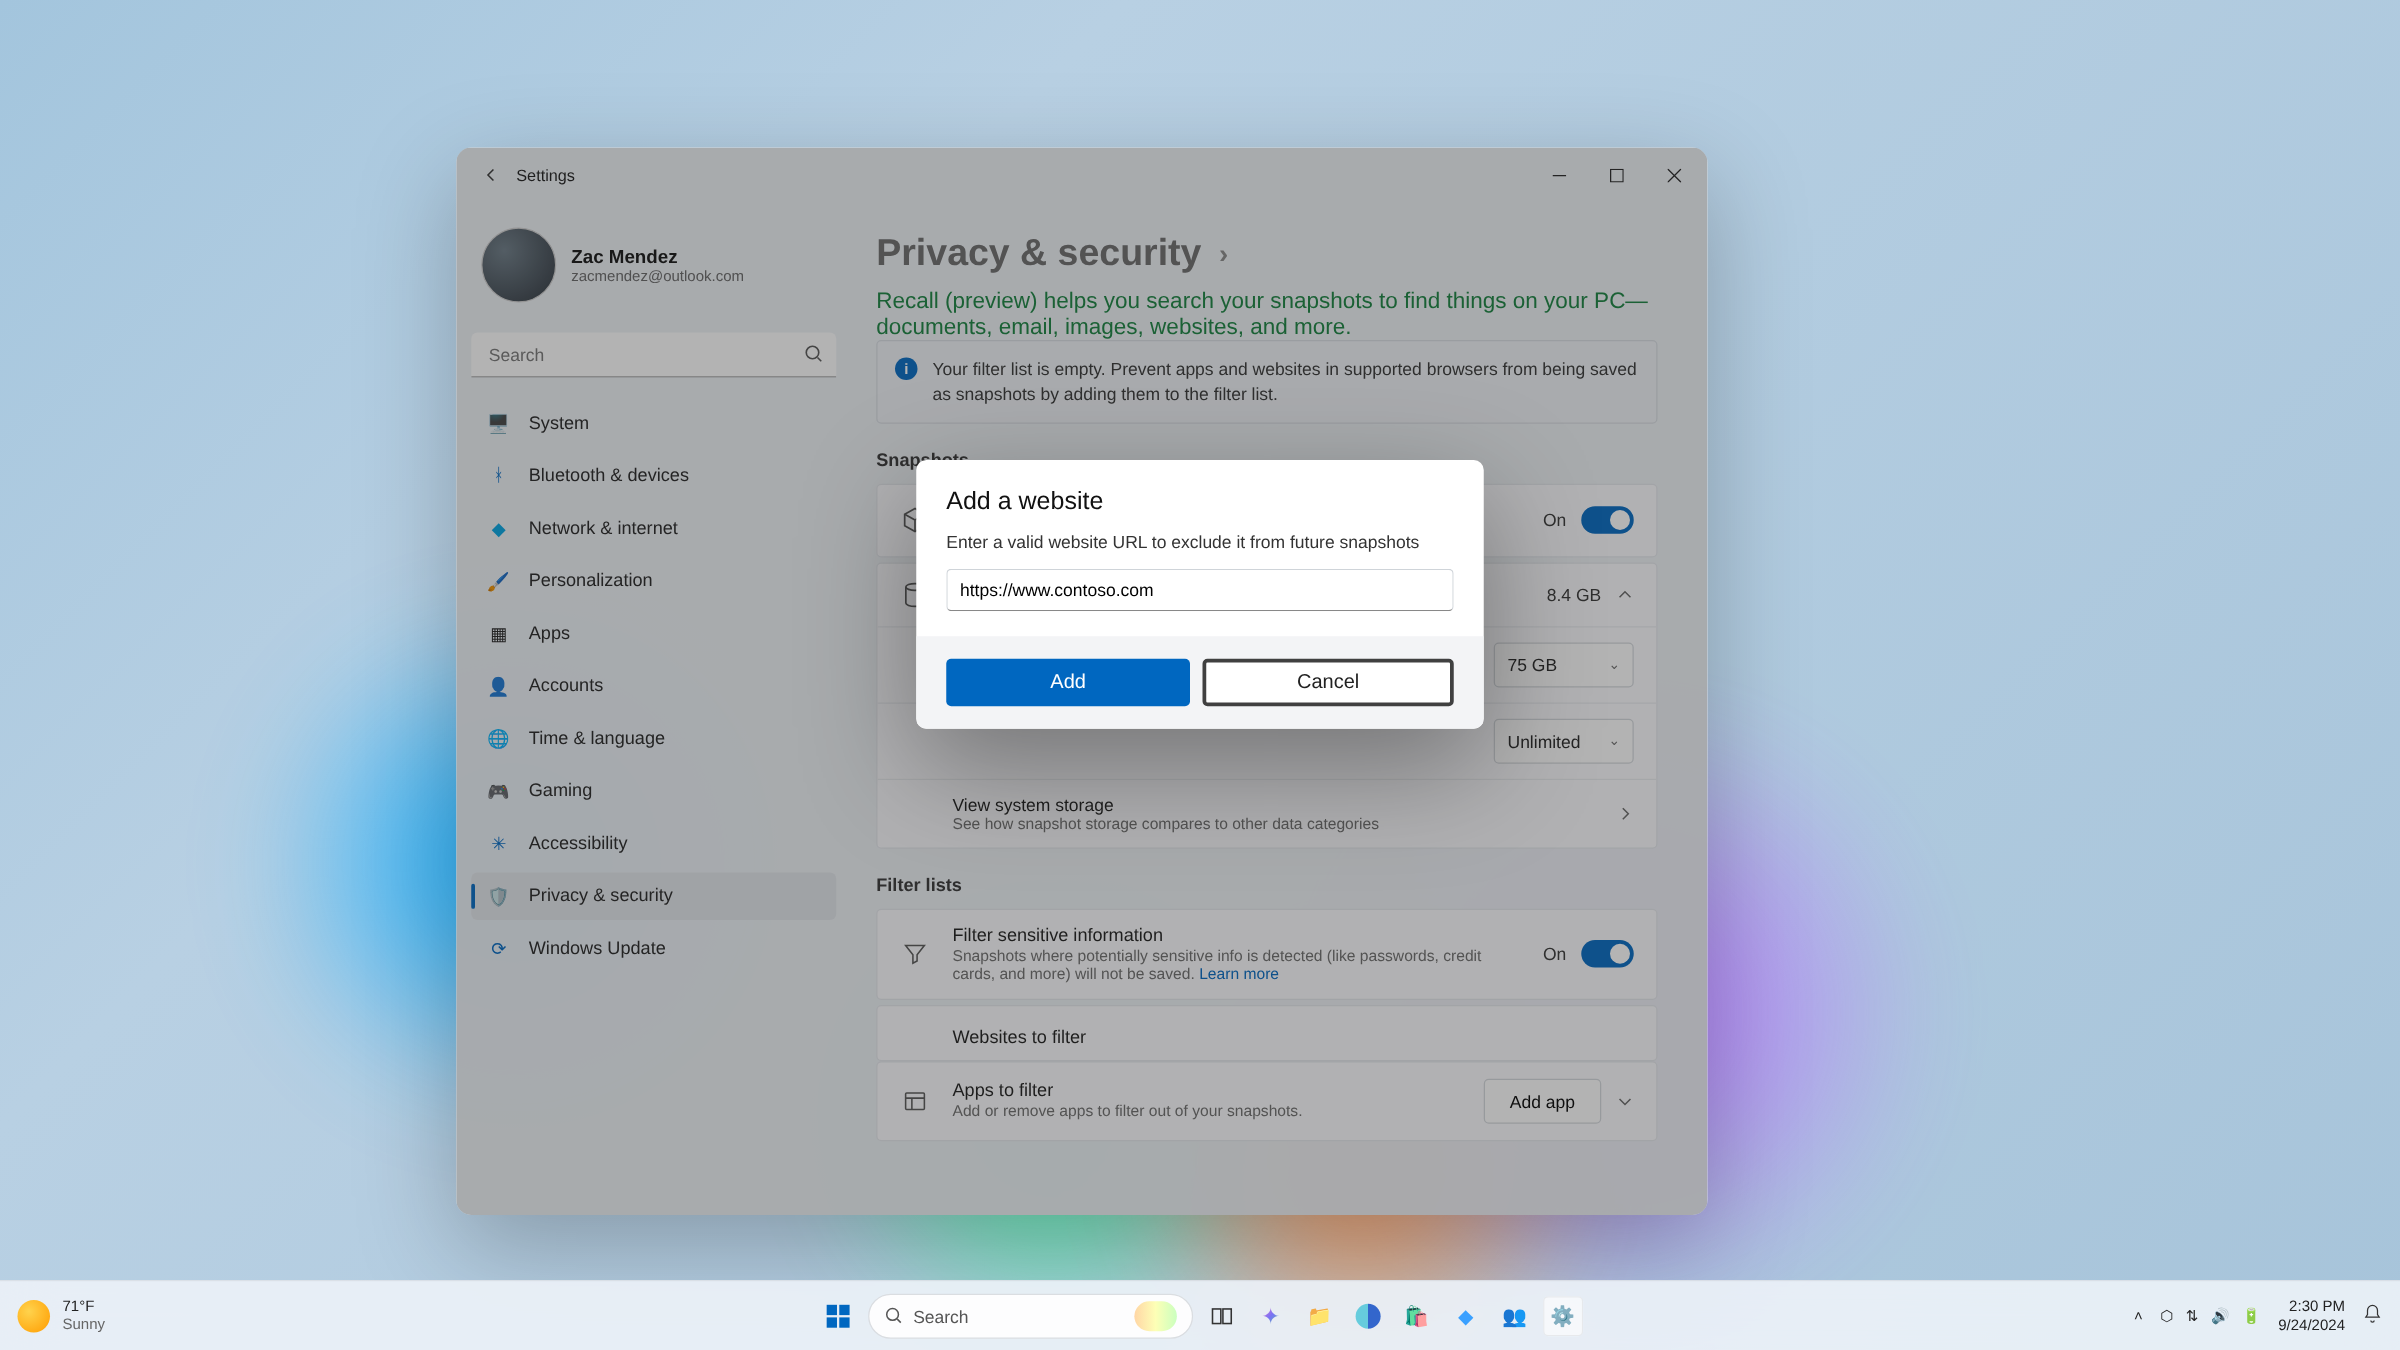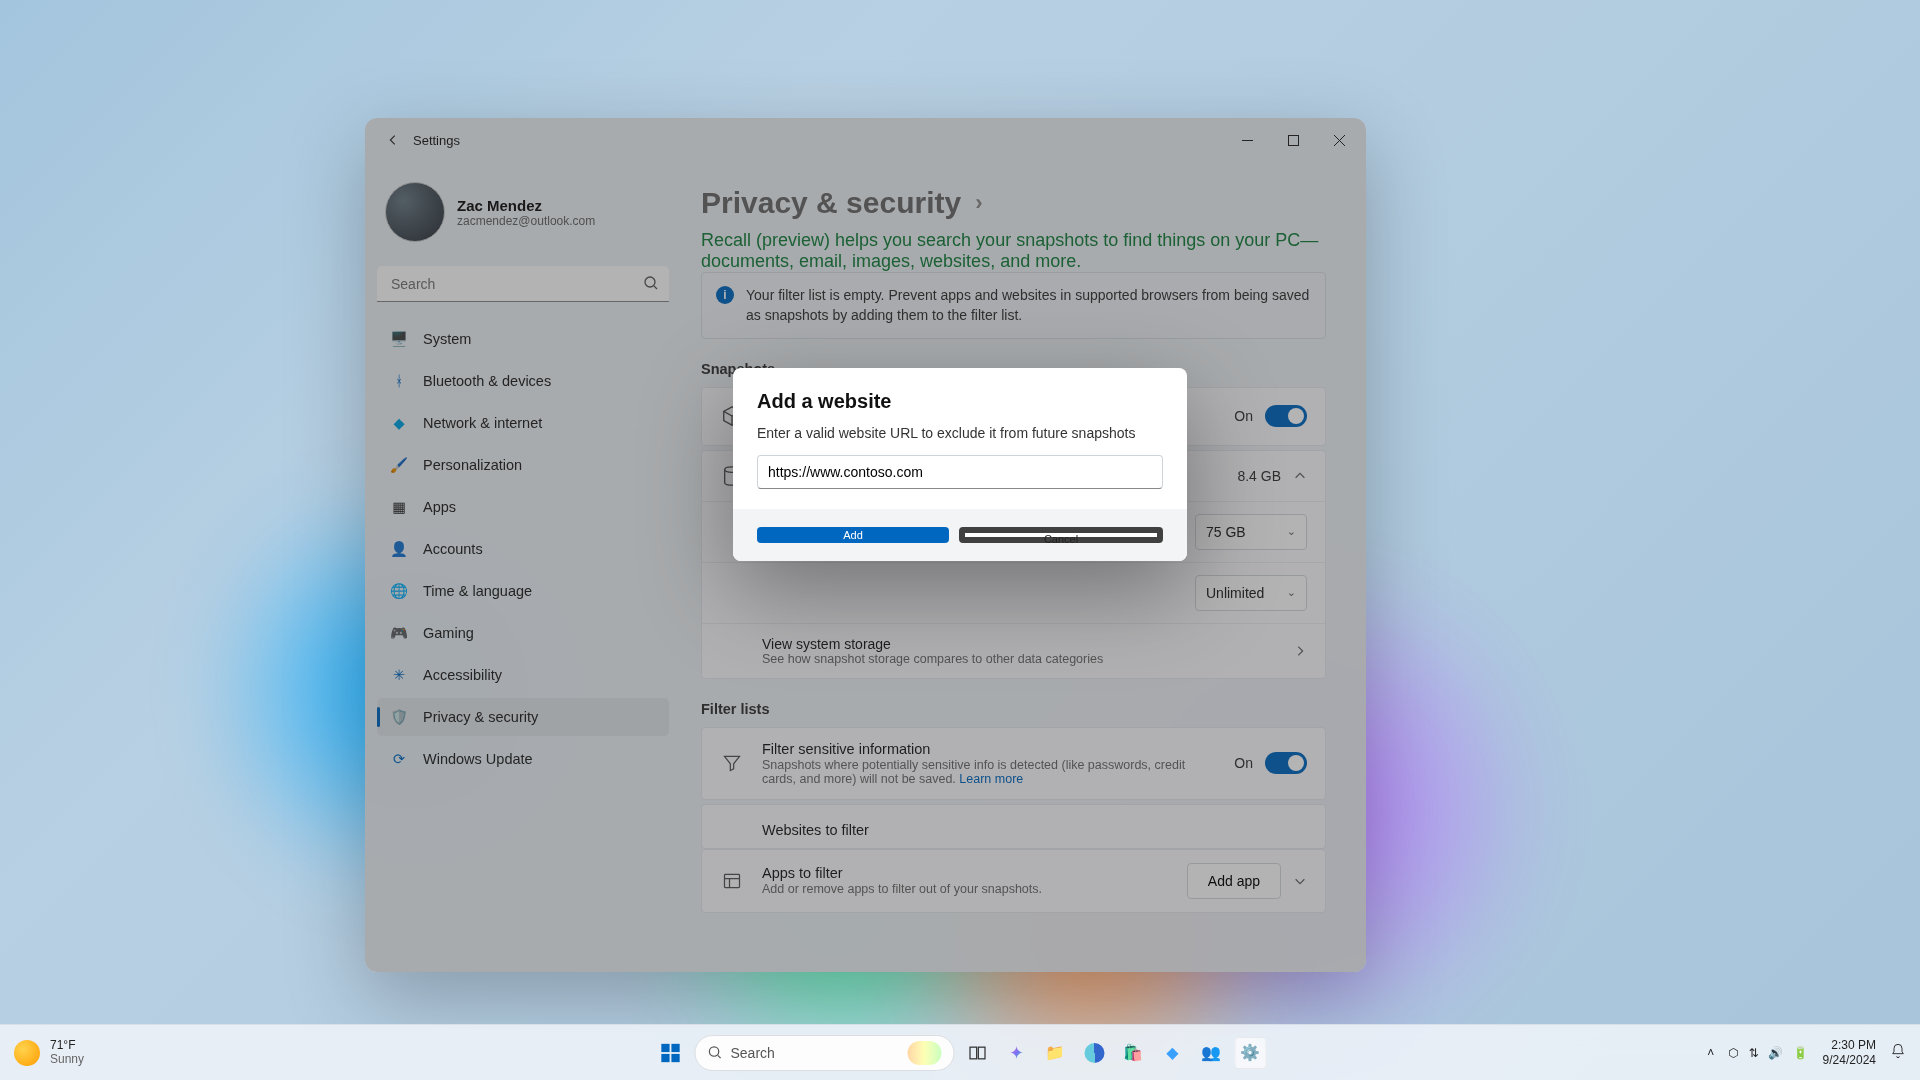--- a/index.html
+++ b/index.html
@@ -82,27 +82,27 @@
 .chev-sm{ width:14px;height:14px;color:#666; }
 
 .btn-light{ height:36px; padding:0 20px; border:1px solid #d3d7dc; border-radius:4px; background:#fdfdfd; font-size:14px; cursor:pointer;}
 
 
 .dim{ position:absolute; inset:0; background:rgba(40,40,40,.35); display:flex; align-items:flex-start; justify-content:center; }
 
 
 .dialog{ position:absolute; left:50%; top:368px; transform:translateX(-50%); width:454px; background:#fff; border-radius:8px; box-shadow:0 30px 90px rgba(0,0,0,.35); overflow:hidden;}
 .dialog .dpad{ padding:22px 24px 20px; }
-.dialog h2{ font-size:20px; font-weight:700; margin-bottom:12px; color:#111;}
+.dialog h2{ font-size:20px; font-weight:400; margin-bottom:12px; color:#111;}
 .dialog .dprompt{ font-size:14px; color:#333; margin-bottom:14px;}
 .dialog input[type=text]{ width:100%; height:34px; border:1px solid #cfd4d9; border-bottom:1.5px solid #888; border-radius:4px; padding:0 10px; font-size:14px; outline:none;}
 .dialog .dfoot{ background:#f3f4f6; padding:18px 24px; display:flex; gap:10px;}
-.dialog .dbtn{ flex:1; height:16px; border-radius:4px; font-size:11px; cursor:pointer;}
+.dialog .dbtn{ flex:1; height:38px; border-radius:4px; font-size:16px; cursor:pointer;}
 .dialog .primary{ background:#0067c0; color:#fff; border:none;}
-.dialog .secondary{ background:#fff; border:6px solid #404040; color:#222;}
+.dialog .secondary{ background:#fff; border:3px solid #404040; color:#222;}
 
 
 .taskbar{ position:absolute; left:0; right:0; bottom:0; height:56px; background:rgba(236,241,247,.92); backdrop-filter:blur(20px); border-top:1px solid rgba(0,0,0,.06); display:flex; align-items:center; }
 .tb-left{ display:flex; align-items:center; gap:10px; padding-left:14px;}
 .weather-ic{ width:26px;height:26px;border-radius:50%;background:radial-gradient(circle at 35% 35%,#ffd34d,#ff9c00);}
 .wtxt{ font-size:12px; line-height:1.15; color:#222;}
 .tb-center{ position:absolute; left:50%; transform:translateX(-50%); display:flex; align-items:center; gap:7px;}
 .start{ width:34px;height:34px; display:flex;align-items:center;justify-content:center;}
 .tb-search{ width:260px; height:36px; background:#fdfdfe; border:1px solid #dadde1; border-radius:18px; display:flex; align-items:center; padding:0 12px; gap:8px; color:#555; font-size:14px;}
 .tb-search .accent{ width:34px;height:24px;border-radius:12px;background:linear-gradient(90deg,#ffd6a5,#fdffb6,#caffbf);}

